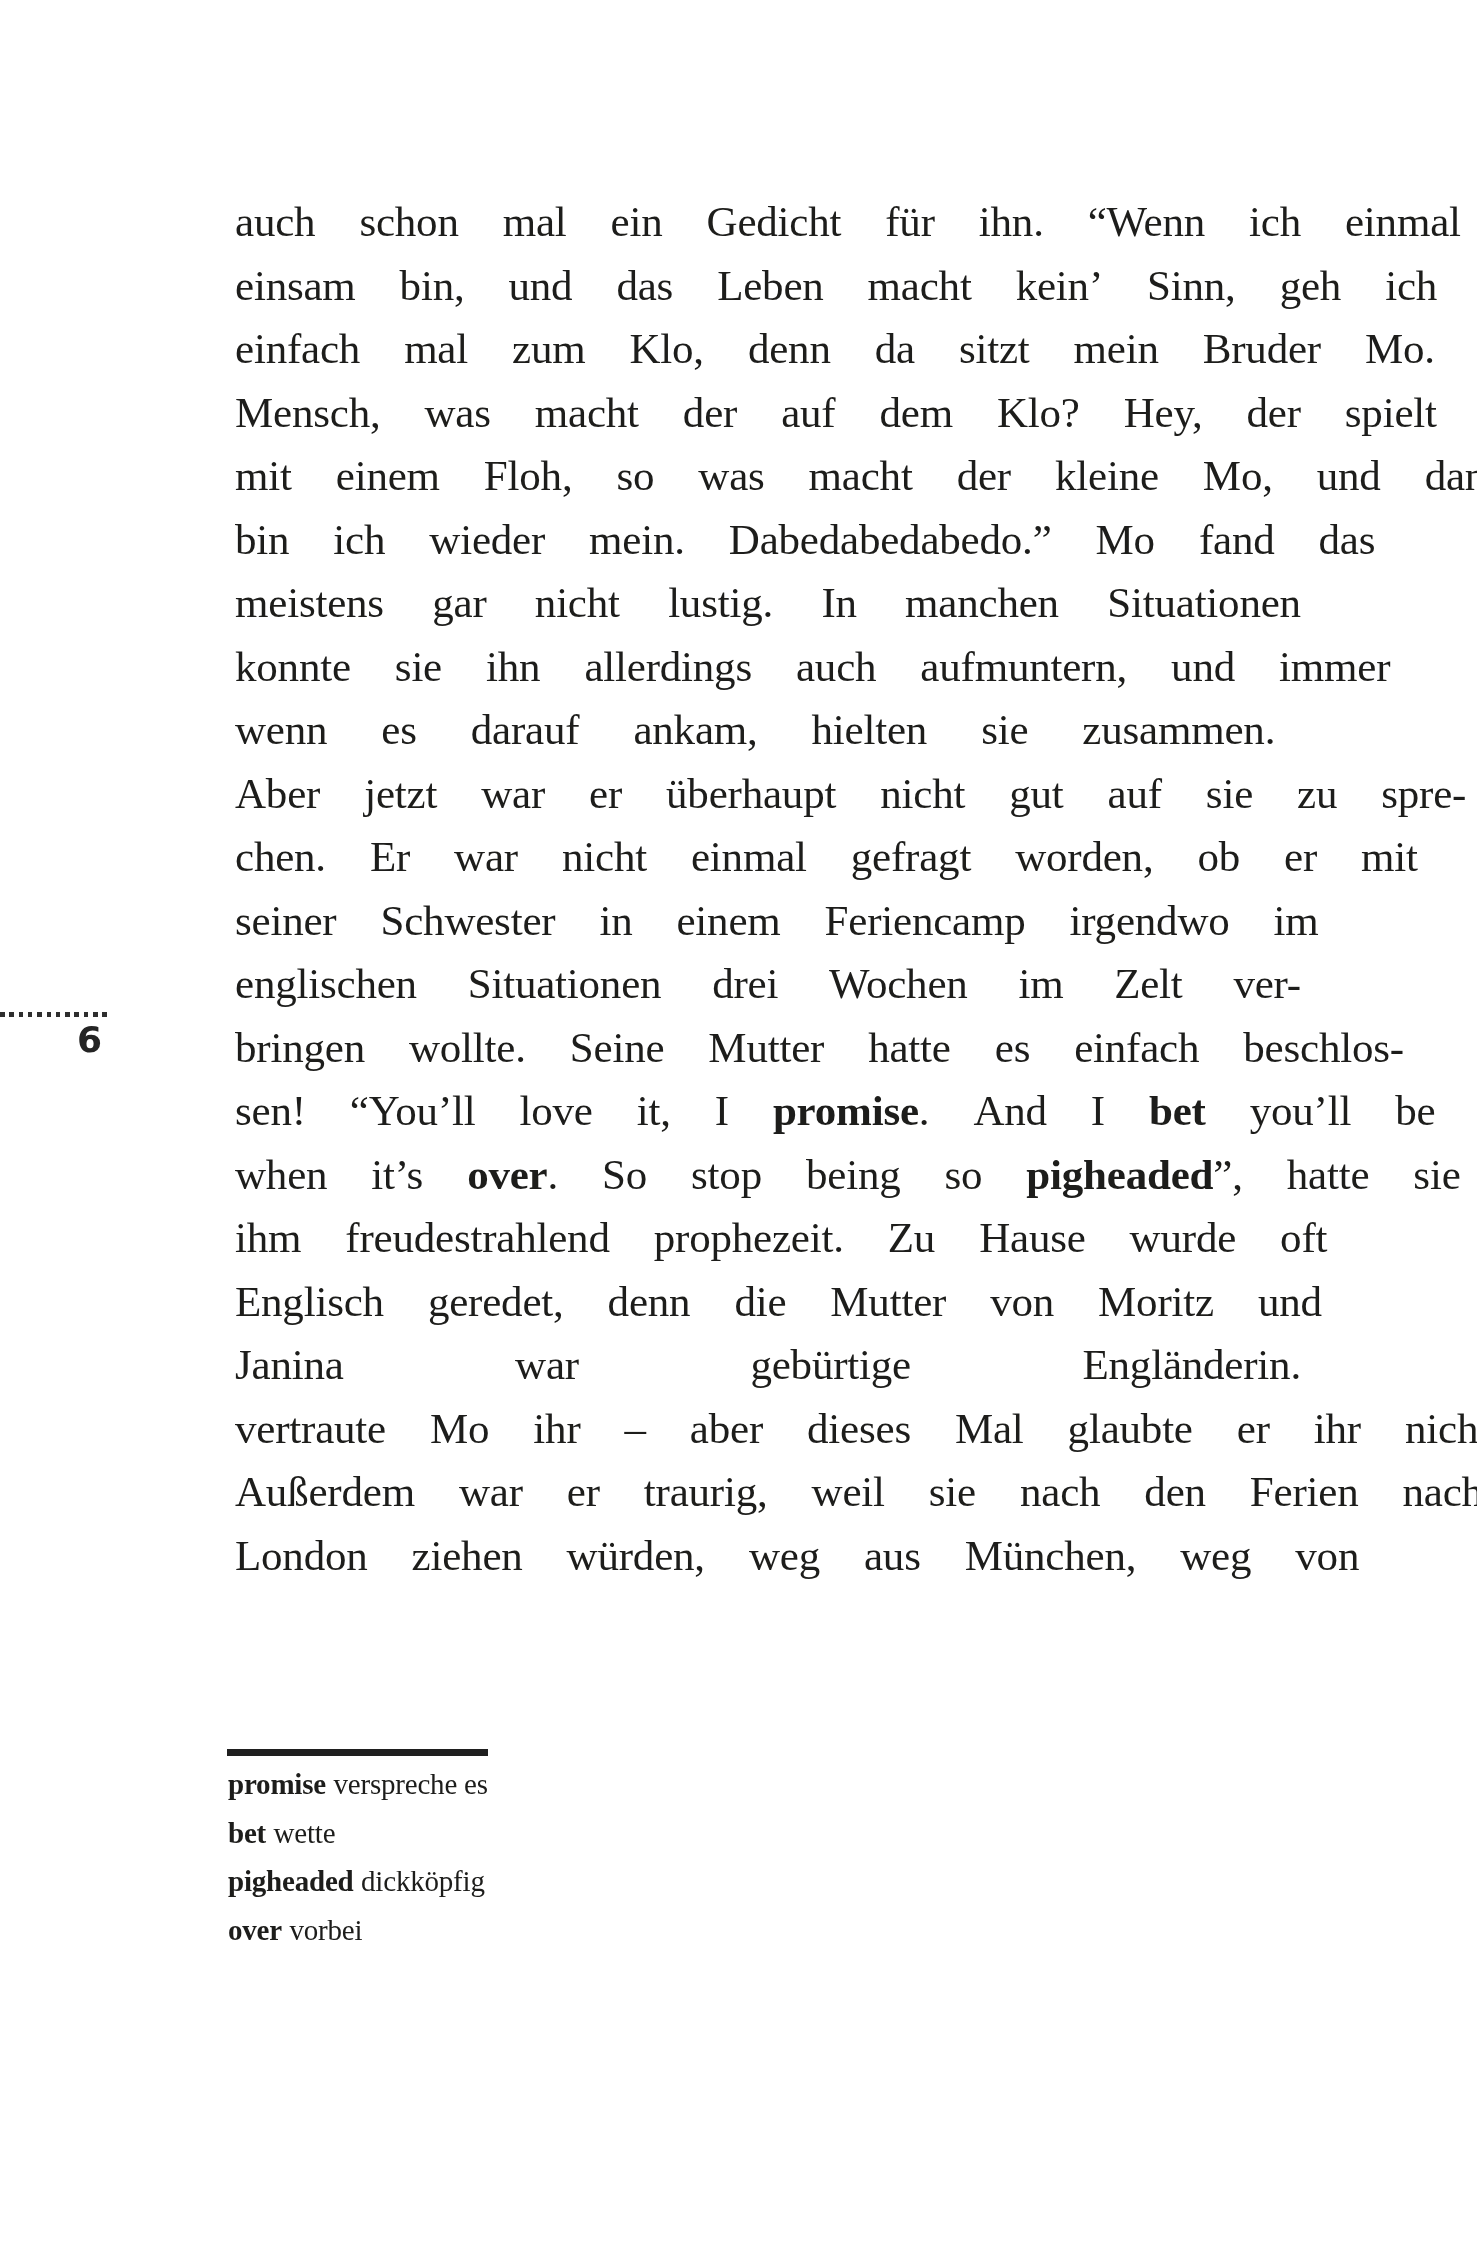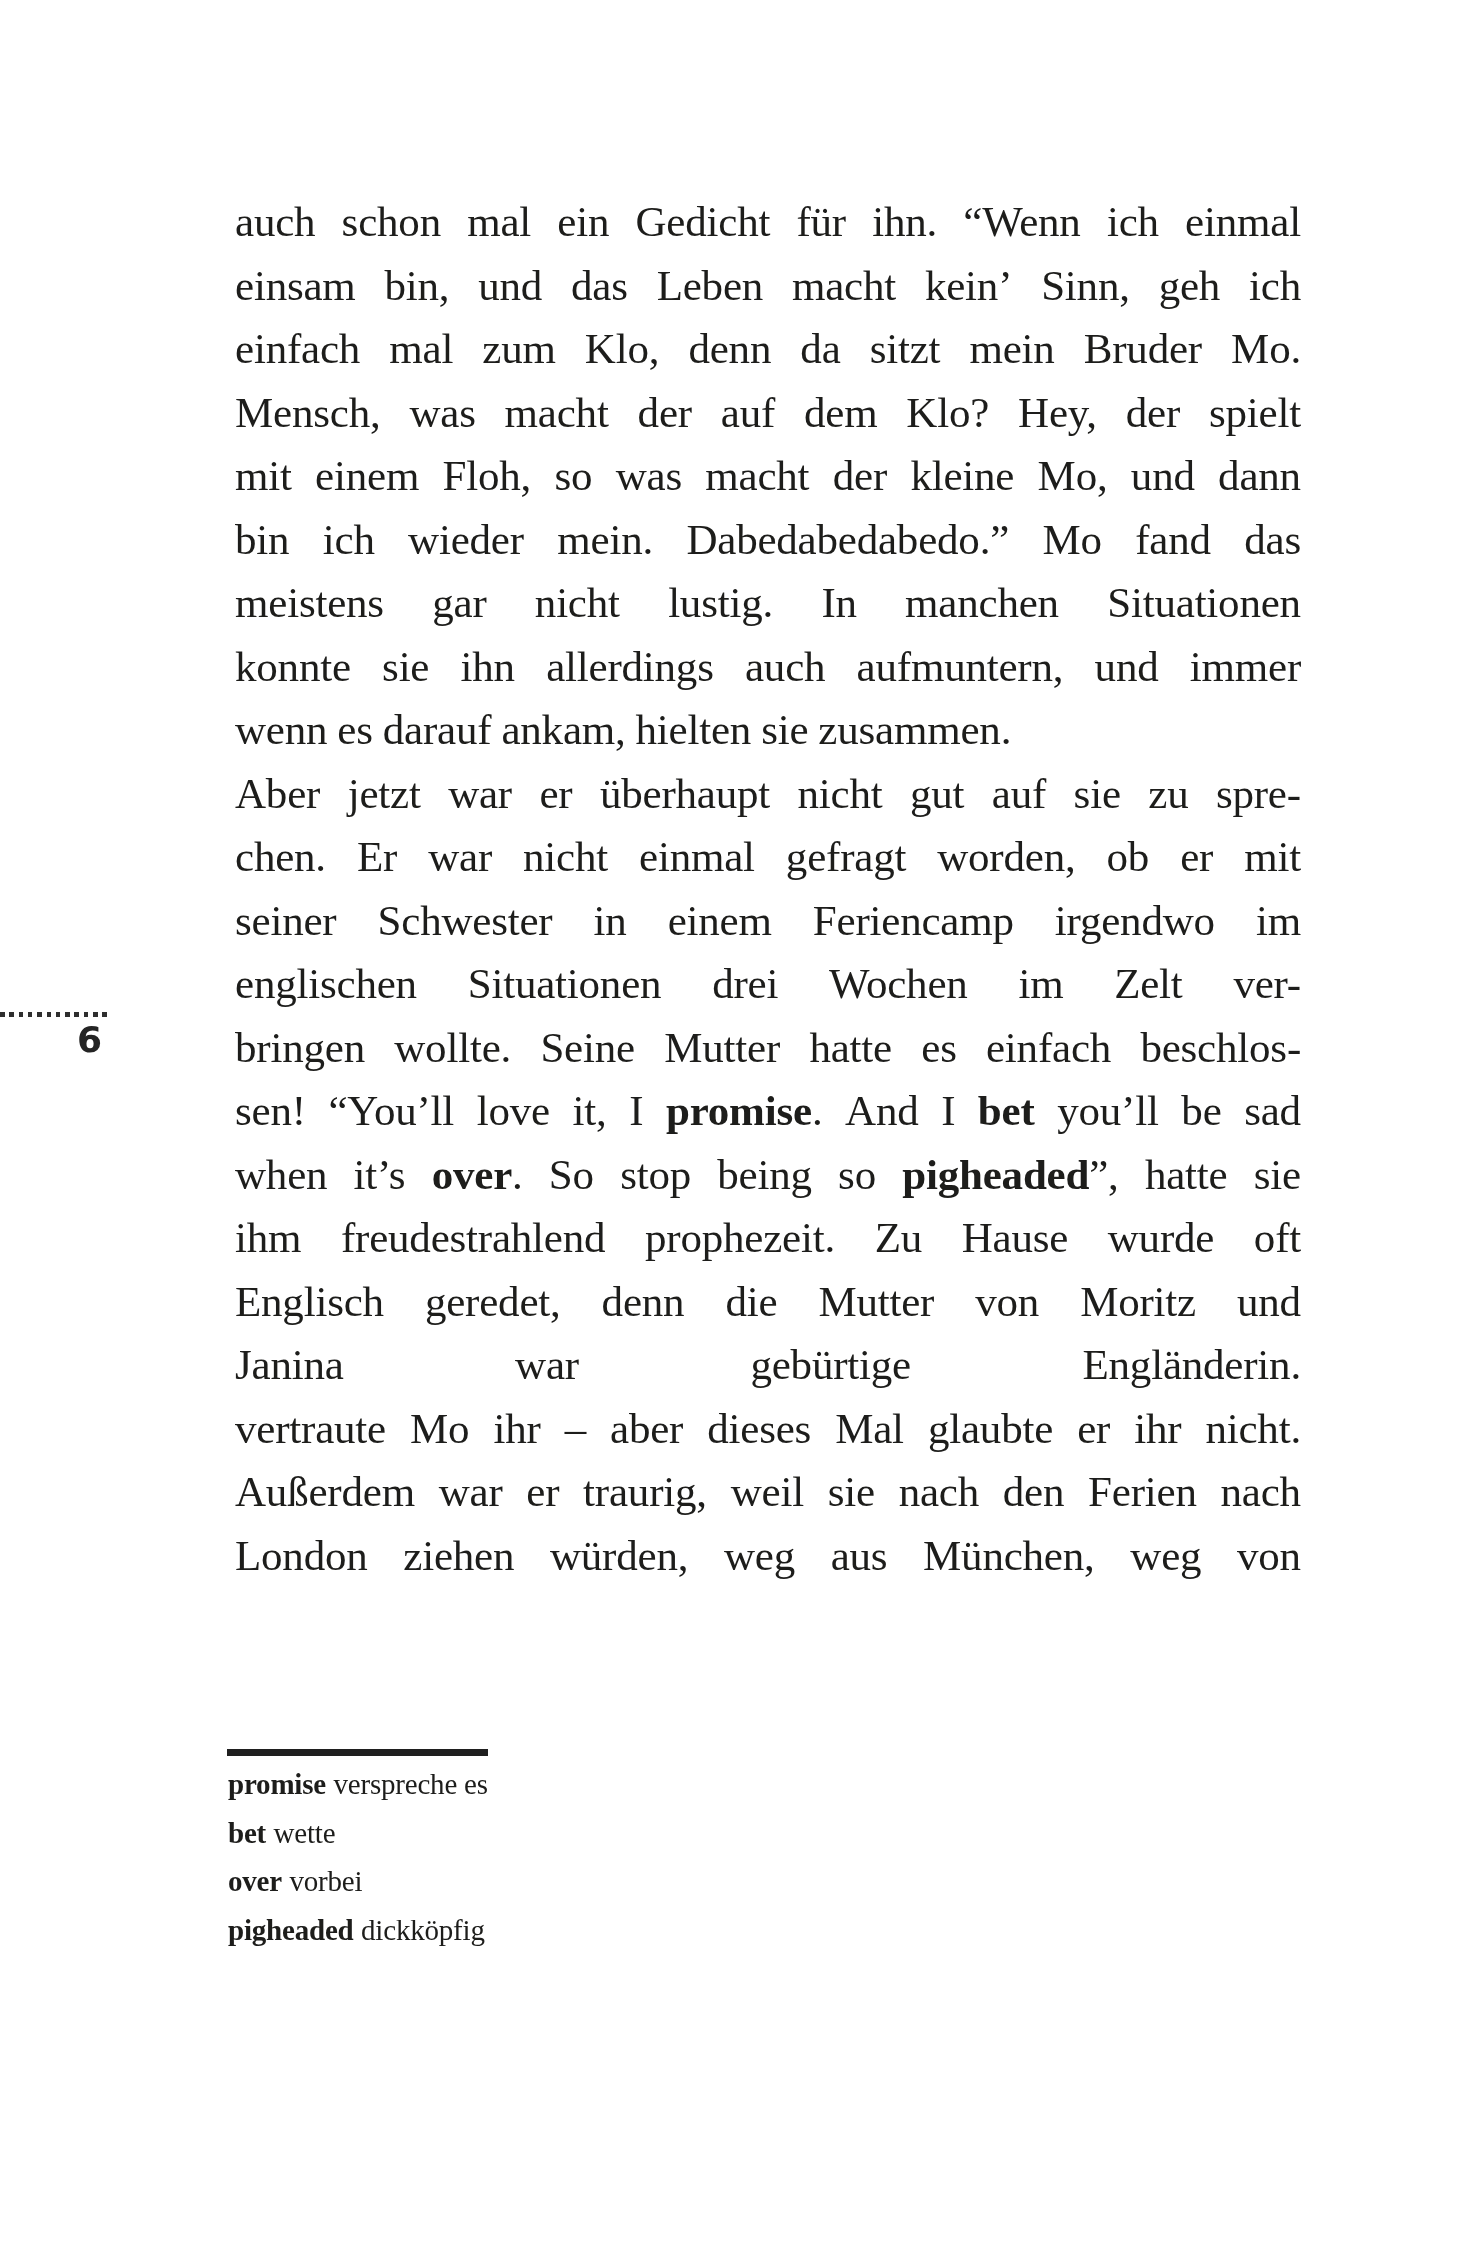--- a/index.html
+++ b/index.html
@@ -27,20 +27,21 @@
     width: 1066px;
     font-size: 43px;
     letter-spacing: -0.2px;
   }
   .line {
     display: flex;
     justify-content: space-between;
     height: 63.5px;
     line-height: 63.5px;
     white-space: pre;
+    gap: 44px;
   }
   .line.endline {
     justify-content: flex-start;
   }
   .line.endline .word {
     margin-right: 10px;
     text-align: center;
   }
   .word .bold {
     font-weight: bold;
@@ -120,17 +121,17 @@
     </div>
 
   <div class="margin-dots"></div>
   <div class="page-number">6</div>
 
   <div class="gloss-rule"></div>
 
   <div class="glossary">
     <div class="gloss-row"><span class="gterm">promise</span><span class="gdef">verspreche es</span></div>
     <div class="gloss-row"><span class="gterm">bet</span><span class="gdef">wette</span></div>
+    <div class="gloss-row"><span class="gterm">pigheaded</span><span class="gdef">dickköpfig</span></div>
     <div class="gloss-row"><span class="gterm">over</span><span class="gdef">vorbei</span></div>
-    <div class="gloss-row"><span class="gterm">pigheaded</span><span class="gdef">dickköpfig</span></div>
   </div>
 
 </div>
 
 </body></html>

